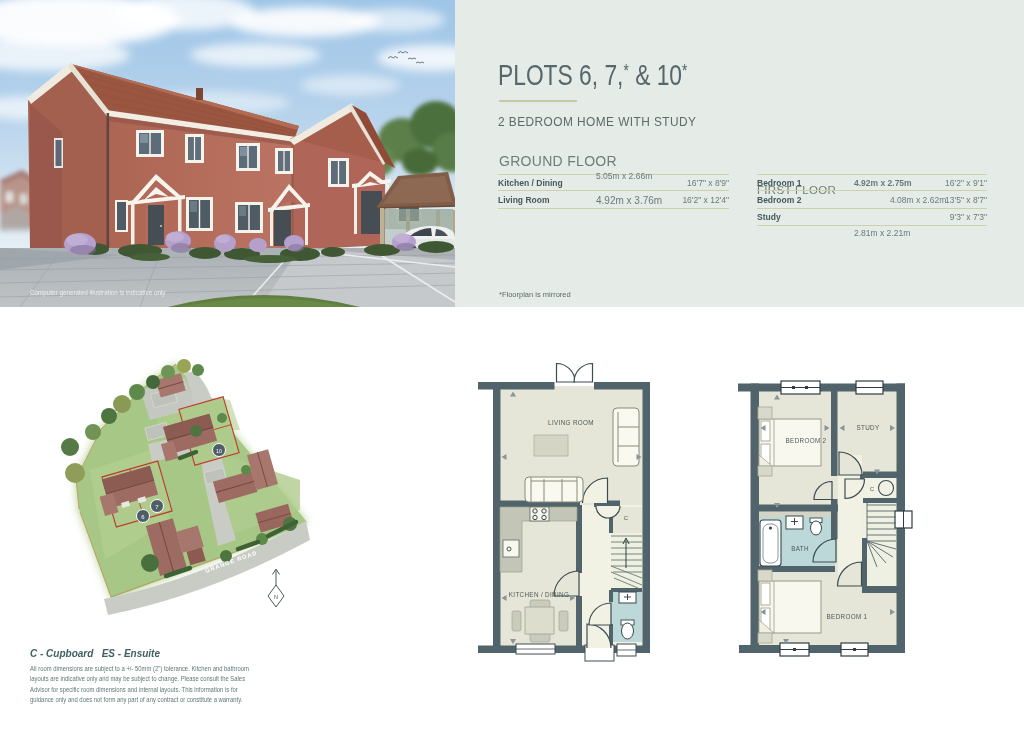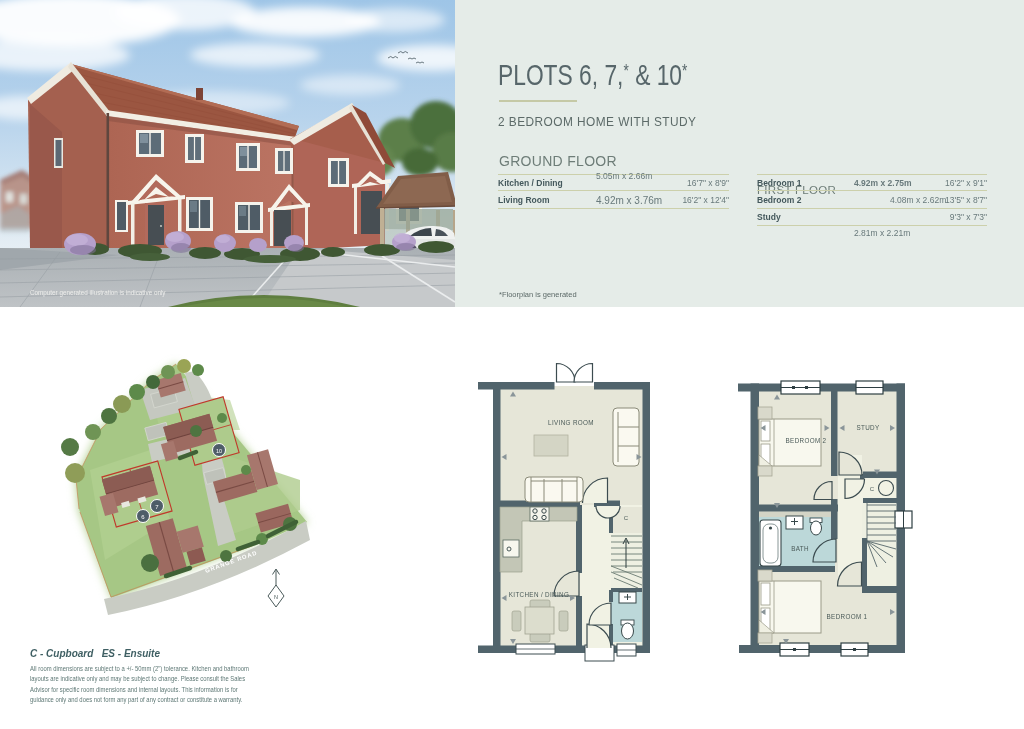--- a/index.html
+++ b/index.html
@@ -321,21 +321,21 @@
 <div class="abs" style="left:757px;top:177.5px;font-size:8.5px;font-weight:bold;color:#44585c;">Bedroom 1</div>
 <div class="abs" style="left:854px;top:177.5px;font-size:8.5px;color:#68797b;font-weight:bold;">4.92m x 2.75m</div>
 <div class="abs" style="left:917px;top:177.5px;width:70px;text-align:right;font-size:8.5px;color:#68797b;">16'2" x 9'1"</div>
 <div class="abs" style="left:757px;top:194.5px;font-size:8.5px;font-weight:bold;color:#44585c;">Bedroom 2</div>
 <div class="abs" style="left:890px;top:194.5px;font-size:8.5px;color:#68797b;">4.08m x 2.62m</div>
 <div class="abs" style="left:917px;top:194.5px;width:70px;text-align:right;font-size:8.5px;color:#68797b;">13'5" x 8'7"</div>
 <div class="abs" style="left:757px;top:211.5px;font-size:8.5px;font-weight:bold;color:#44585c;">Study</div>
 <div class="abs" style="left:854px;top:228px;font-size:8.5px;color:#68797b;">2.81m x 2.21m</div>
 <div class="abs" style="left:917px;top:211.5px;width:70px;text-align:right;font-size:8.5px;color:#68797b;">9'3" x 7'3"</div>
 
-<div class="abs" style="left:499px;top:290px;font-size:7.5px;color:#5c6a68;">*Floorplan is generated</div>
+<div class="abs" style="left:499px;top:290px;font-size:7.5px;color:#5c6a68;">*Floorplan is mirrored</div>
 
 <div class="abs" style="left:40px;top:345px;width:290px;height:280px;">
 <svg width="290" height="280" viewBox="40 345 290 280" xmlns="http://www.w3.org/2000/svg">
   <defs>
         <filter id="sblur">
           <feGaussianBlur stdDeviation="4"></feGaussianBlur>
         </filter>
   <filter id="sblur1">
           <feGaussianBlur stdDeviation="1.2"></feGaussianBlur>
         </filter>

